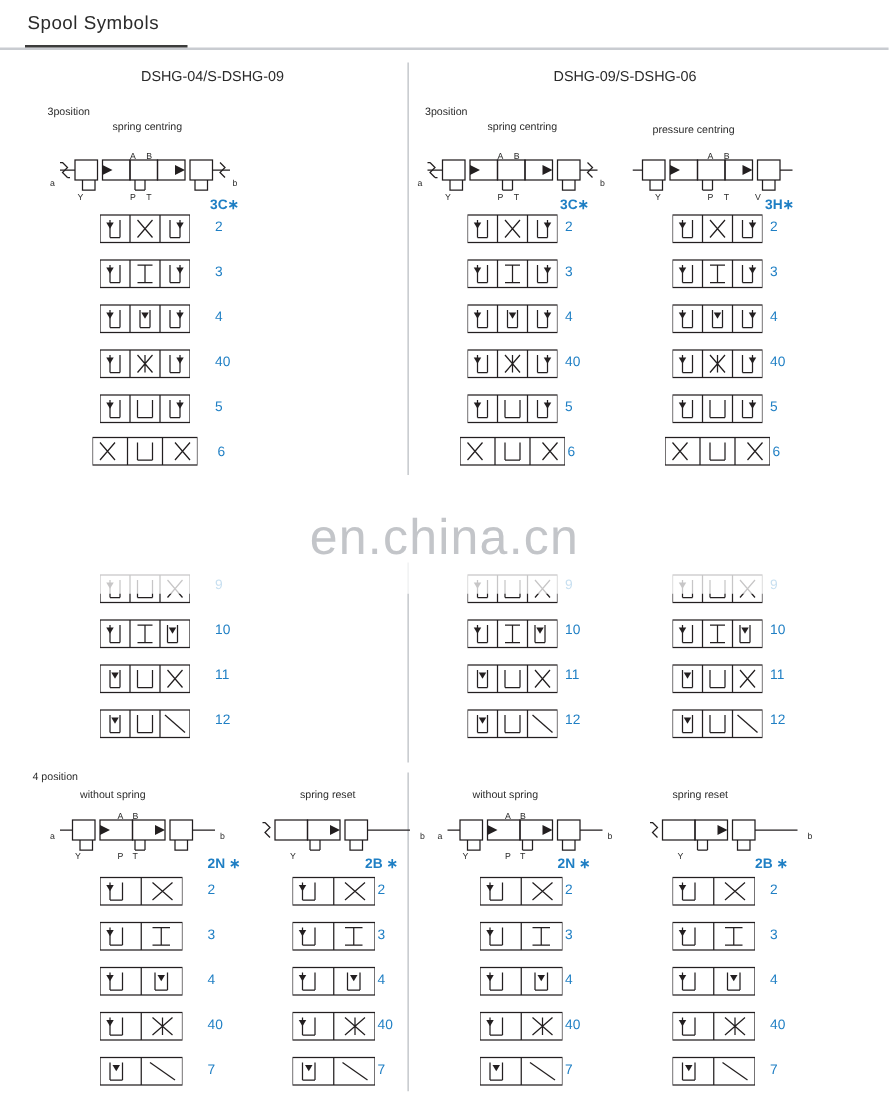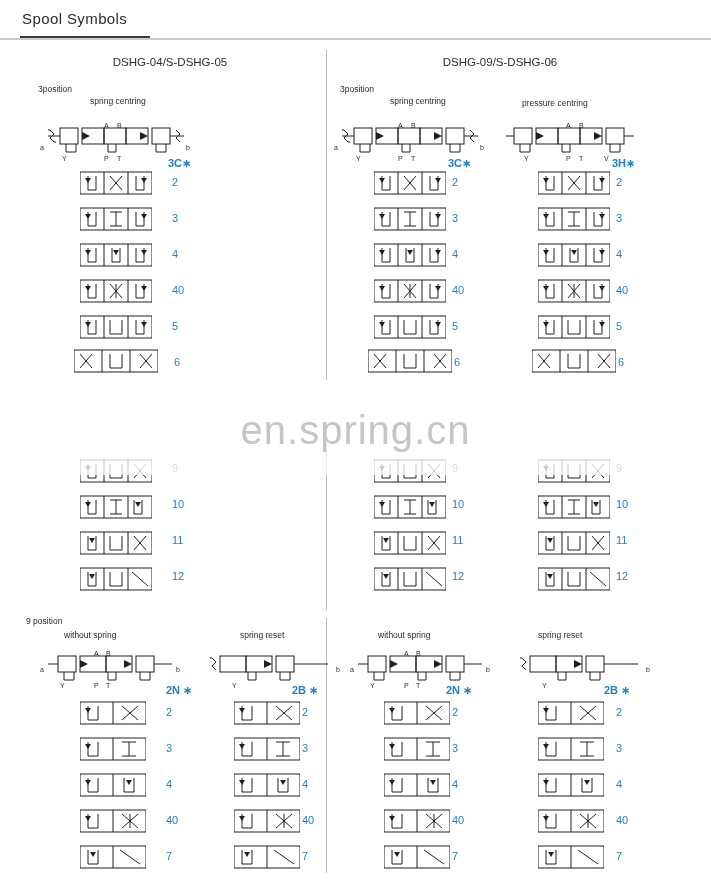--- a/index.html
+++ b/index.html
@@ -58,21 +58,21 @@
   }
 </style>
 </head>
 <body>
 
 <div id="header">
   <div id="header-title">Spool Symbols</div>
   <div id="header-underline"></div>
 </div>
 
-<div class="col-head" style="left:60px;top:56px;width:220px;">DSHG-04/S-DSHG-05</div>
+<div class="col-head" style="left:60px;top:56px;width:220px;">DSHG-04/S-DSHG-09</div>
 <div class="col-head" style="left:390px;top:56px;width:220px;">DSHG-09/S-DSHG-06</div>
 
 <div class="vdivider" style="left:326px;top:50px;height:330px;"></div>
 <div class="vdivider" style="left:326px;top:450px;height:160px;"></div>
 <div class="vdivider" style="left:326px;top:618px;height:255px;"></div>
 
 <div class="lbl" style="left:38px;top:84px;">3position</div>
 <div class="lbl" style="left:90px;top:96px;">spring centring</div>
 
 <div class="lbl" style="left:340px;top:84px;">3position</div>
@@ -660,23 +660,23 @@
 <path d="M52 6 L68 20"></path>
       </g>
 <g fill="#231f20">
         <polygon points="12,13 9,8 15,8"></polygon>
       </g>
     </svg>
 </div>
 <div class="code-plain" style="left:616px;top:570px;">12</div>
 
 <div id="wm-band"></div>
-<div id="watermark">en.spring.cn</div>
-
-<div class="lbl" style="left:26px;top:616px;">9 position</div>
+<div id="watermark">en.china.cn</div>
+
+<div class="lbl" style="left:26px;top:616px;">4 position</div>
 <div class="lbl" style="left:64px;top:630px;">without spring</div>
 <div class="lbl" style="left:240px;top:630px;">spring reset</div>
 <div class="lbl" style="left:378px;top:630px;">without spring</div>
 <div class="lbl" style="left:538px;top:630px;">spring reset</div>
 
 <div class="sym" style="left:46px;top:650px;">
 <svg width="130" height="42" viewBox="0 0 130 42">
       <g fill="none" stroke="#231f20" stroke-width="1">
 <rect x="12" y="6" width="18" height="16"></rect>
         <rect x="34" y="6" width="26" height="16"></rect>

